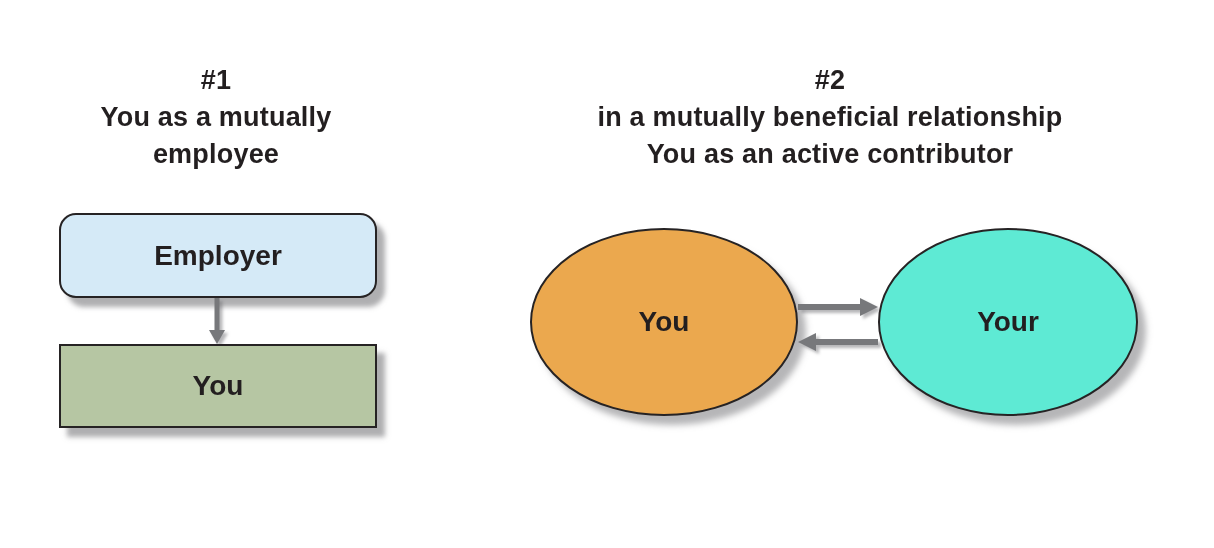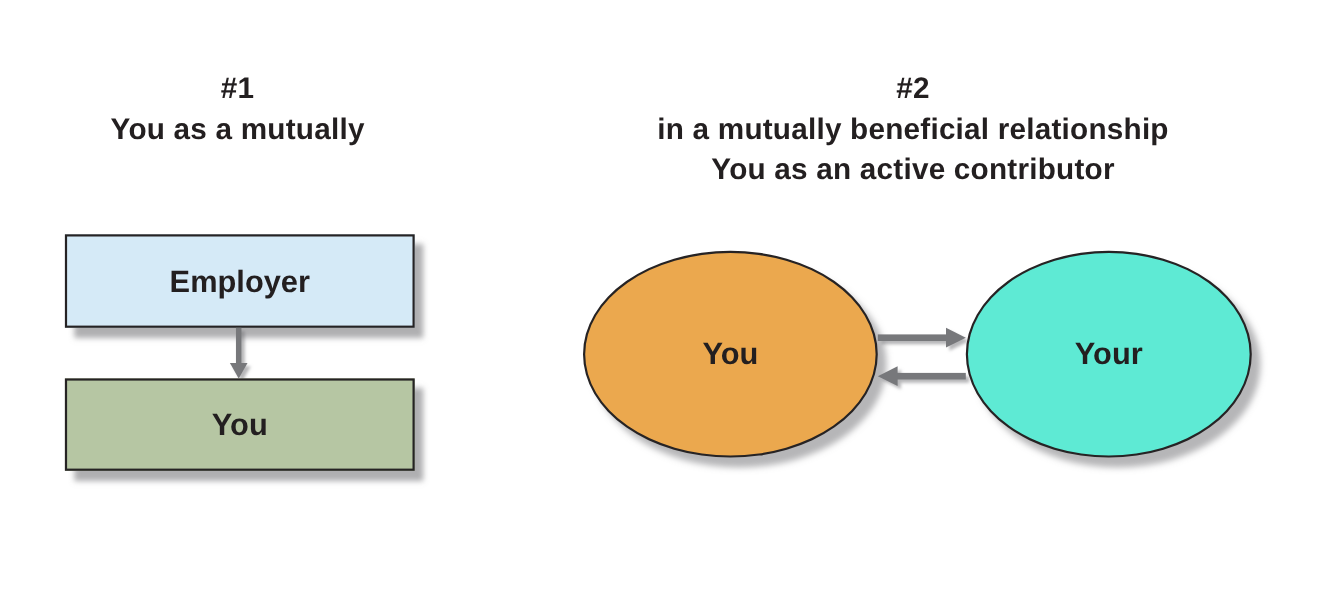--- a/index.html
+++ b/index.html
@@ -28,21 +28,21 @@
     display: flex;
     align-items: center;
     justify-content: center;
     font-weight: 700;
     font-size: 28px;
     color: #231F20;
     border: 2px solid #262324;
     box-sizing: border-box;
     box-shadow: 8px 9px 5px rgba(109,110,113,0.55);
   }
-  #employer-box { left: 59px; top: 213px; width: 318px; height: 85px; background: #D5EAF7; }
+  #employer-box { left: 59px; top: 213px; width: 318px; height: 85px; background: #D5EAF7; border-radius: 17px; }
   #you-box      { left: 59px; top: 344px; width: 318px; height: 84px; background: #B6C6A3; }
 
   .ellipse {
     position: absolute;
     display: flex;
     flex-direction: column;
     align-items: center;
     justify-content: center;
     text-align: center;
     font-weight: 700;
@@ -63,20 +63,21 @@
   .arrow-shape { filter: drop-shadow(3px 3px 1.5px rgba(109,110,113,0.5)); }
 </style>
 </head>
 <body>
 
 <div class="stage">
 
   <div class="heading" id="heading1">
     <div>#1</div>
     <div>You as a mutually</div>
+    <div>employee</div>
   </div>
 
   <div class="box" id="employer-box">
     <span>Employer</span>
   </div>
 
   <svg class="arrow-svg" id="down-arrow" width="20" height="46" viewBox="0 0 20 46">
     <g class="arrow-shape" fill="#77787B">
       <rect x="7.5" y="0" width="5" height="34"></rect>
       <polygon points="2,32 18,32 10,46"></polygon>

